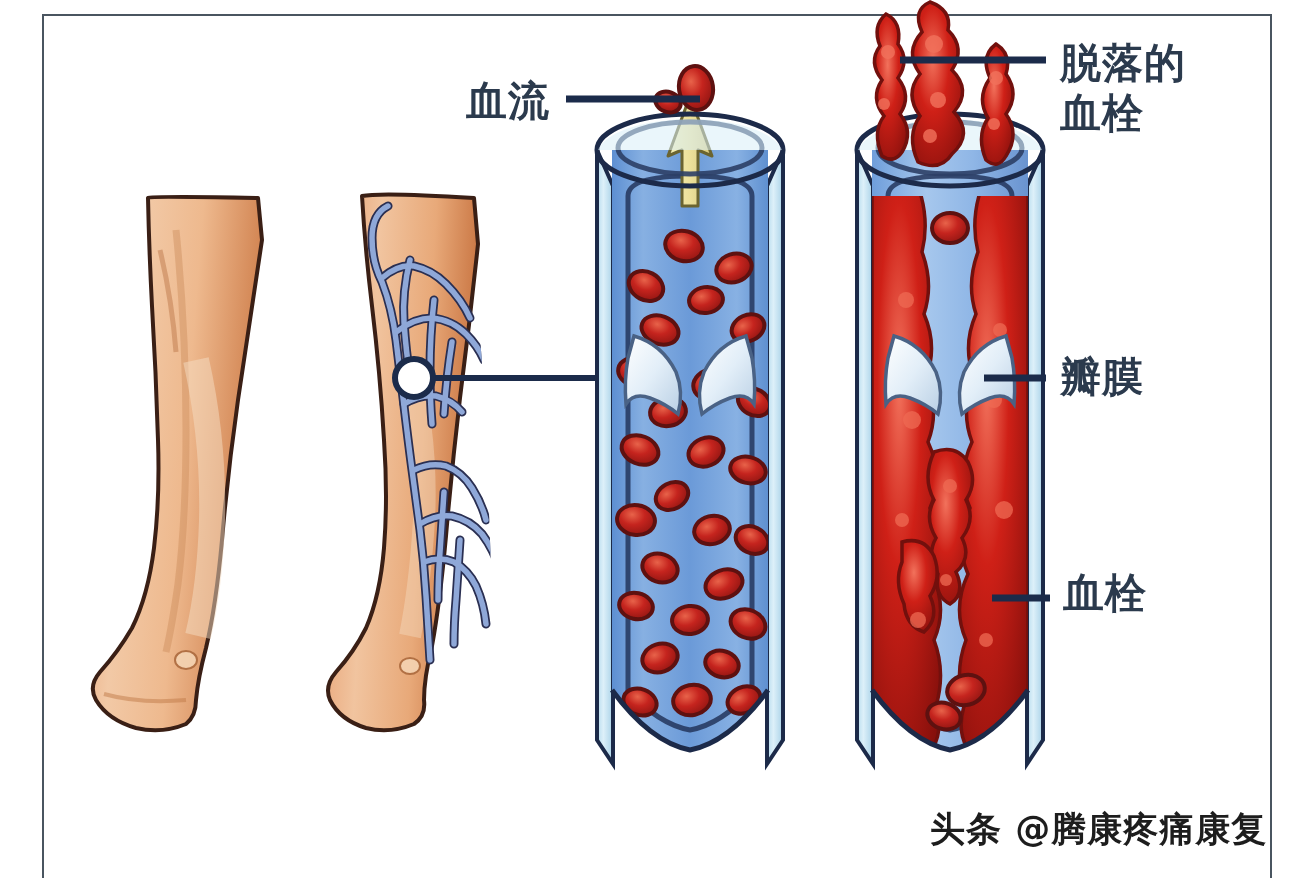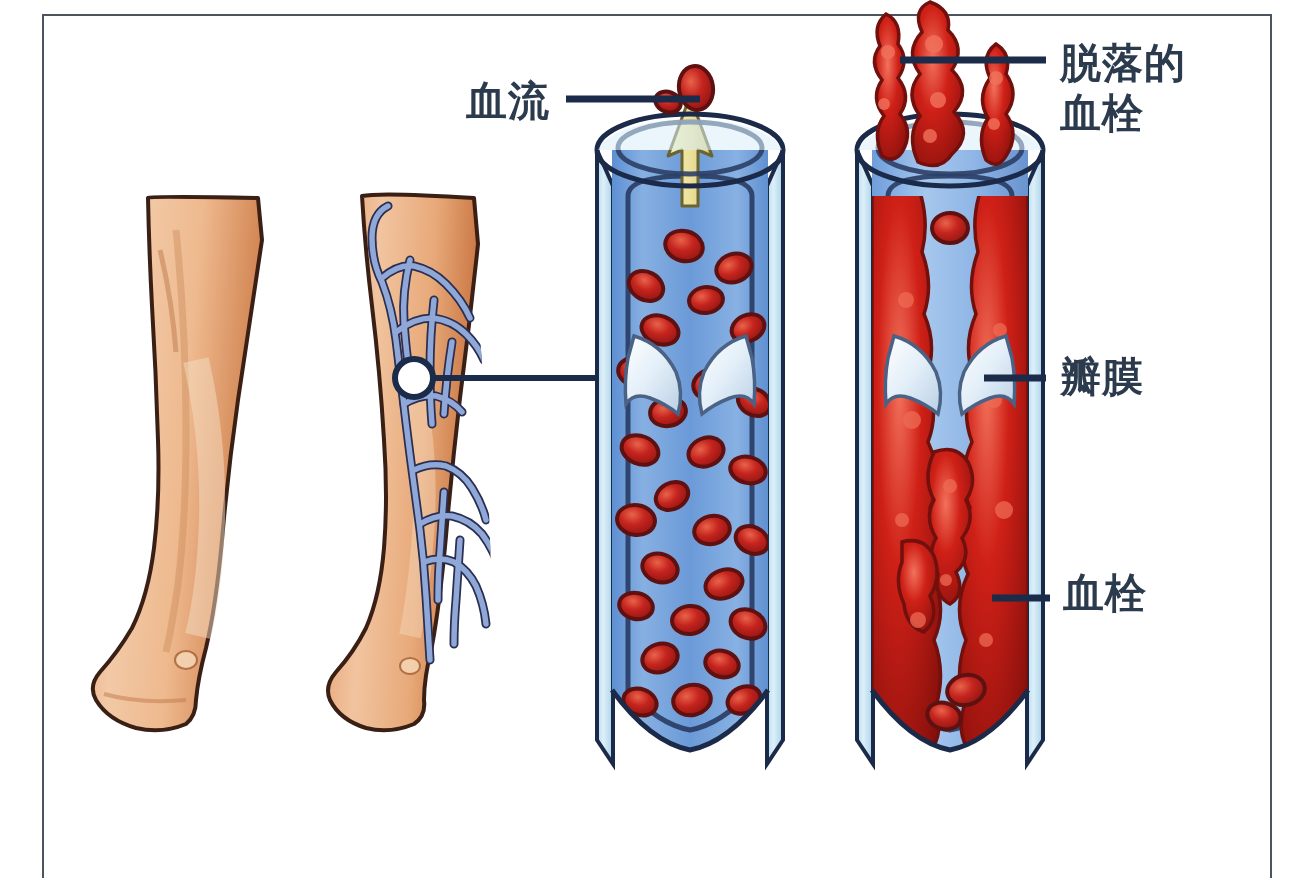--- a/index.html
+++ b/index.html
@@ -367,14 +367,15 @@
     <line x1="984" y1="378" x2="1046" y2="378" stroke="#1b2b4a" stroke-width="7"></line>
     <line x1="992" y1="598" x2="1050" y2="598" stroke="#1b2b4a" stroke-width="7"></line>
   </svg>
 
   <div class="lbl" id="lbl-detached">脱落的
 血栓</div>
   <div class="lbl" id="lbl-flow">血流</div>
   <div class="lbl" id="lbl-valve">瓣膜</div>
   <div class="lbl" id="lbl-thrombus">血栓</div>
 
+  <div id="watermark">头条 @腾康疼痛康复</div>
 
 </div>
 
 </body></html>

